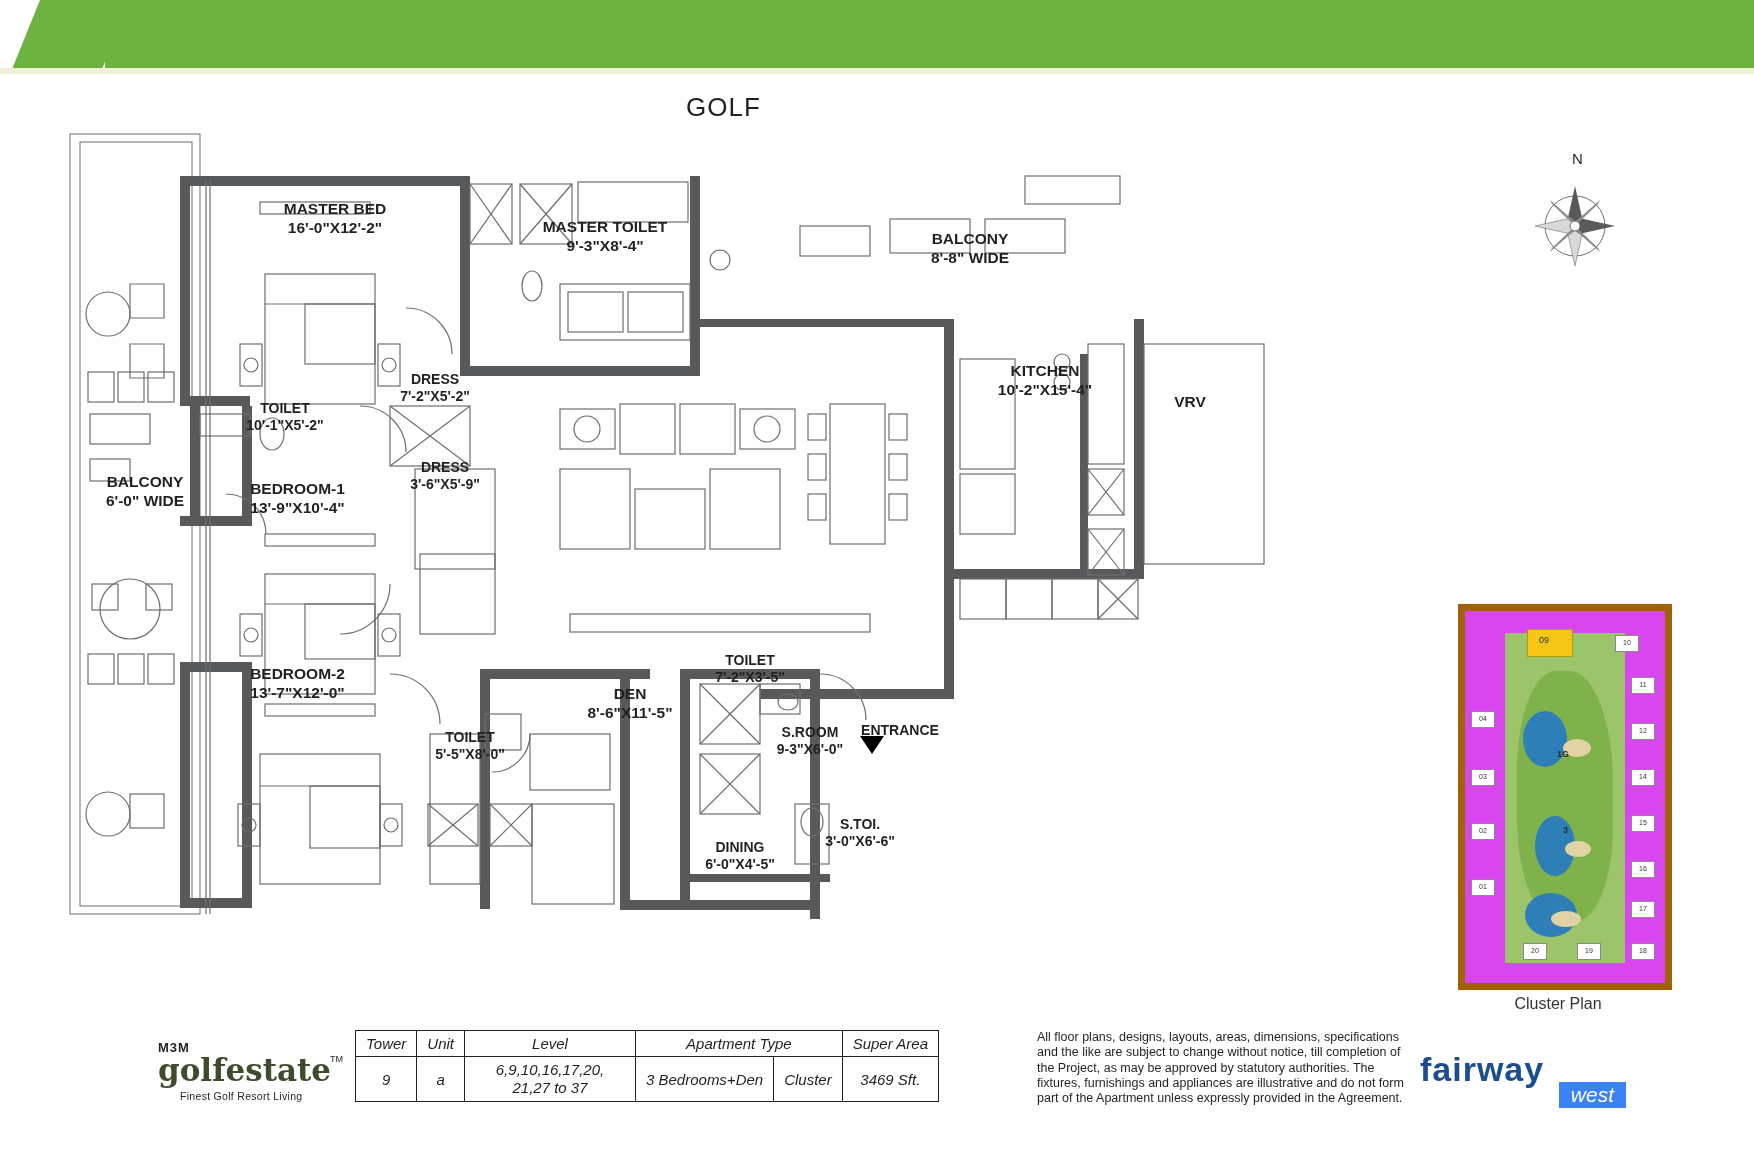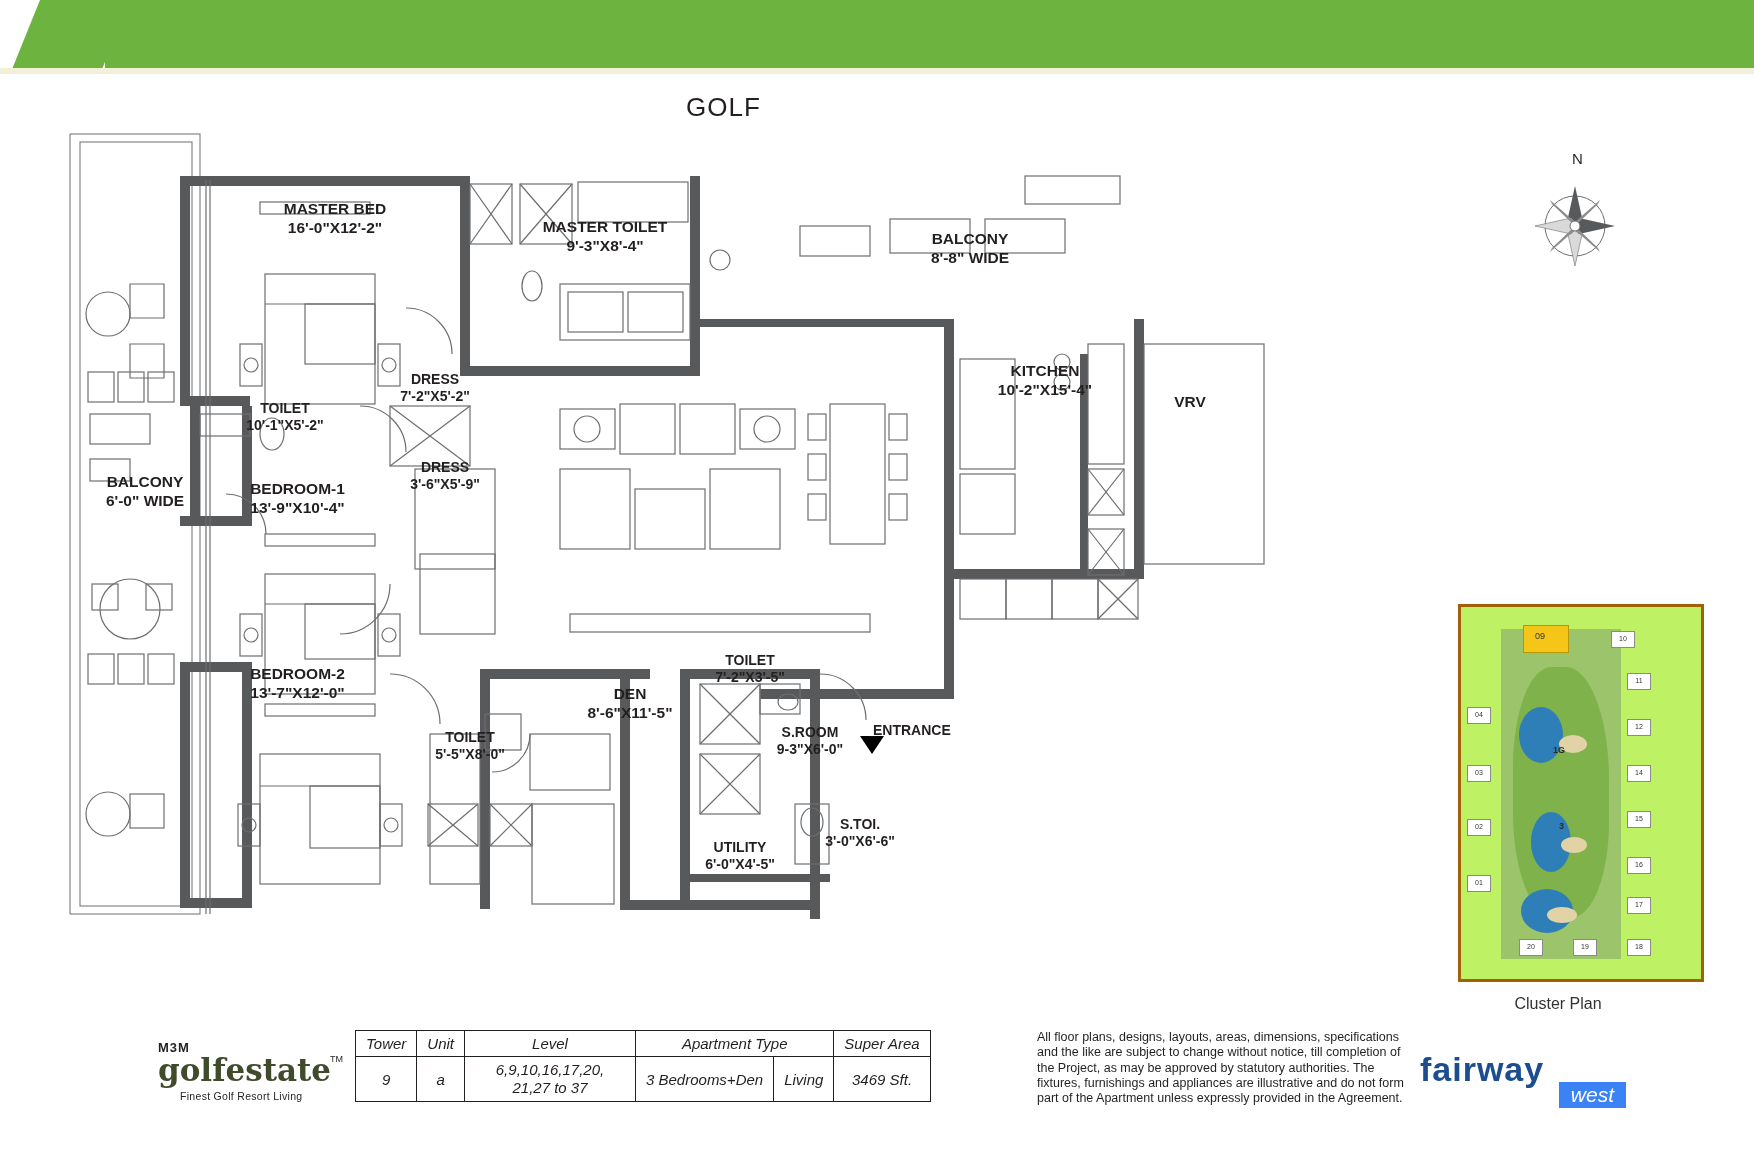--- a/index.html
+++ b/index.html
@@ -19,21 +19,21 @@
   
   .plan{position:absolute;left:0;top:74px;width:1754px;height:930px;}
   .golf-label{position:absolute;left:686px;top:18px;font-size:26px;letter-spacing:1px;}
   .rm{position:absolute;font-size:15.5px;line-height:19px;font-weight:700;color:#231f20;text-align:center;}
   .rm.small{font-size:14px;line-height:17px;}
   
   .compass{position:absolute;left:1520px;top:90px;width:110px;height:110px;}
   .compass .n{position:absolute;left:52px;top:-14px;font-size:15px;}
   
   .cluster{position:absolute;left:1458px;top:530px;width:200px;height:400px;}
-  .cluster .frame{position:absolute;left:0;top:0;width:200px;height:372px;border:3px solid #a16207;background:#bef264;overflow:hidden;padding-left:40px;}
+  .cluster .frame{position:absolute;left:0;top:0;width:200px;height:372px;border:7px solid #a16207;background:#d946ef;overflow:hidden;}
   .cluster .cap{position:absolute;left:0;top:391px;width:200px;text-align:center;font-size:16px;color:#333;}
   .cluster .green1{position:absolute;left:40px;top:22px;width:120px;height:330px;background:#9cc46a;}
   .cluster .greendark{position:absolute;left:52px;top:60px;width:96px;height:250px;background:#7fb24a;border-radius:40% 45% 38% 42%;}
   .cluster .water{position:absolute;background:#2e7fb8;border-radius:50%;}
   .cluster .sand{position:absolute;background:#e2d3a6;border-radius:50%;}
   .cluster .tile{position:absolute;width:22px;height:15px;background:#ffffff;border:1px solid #8a8a8a;font-size:7px;line-height:14px;text-align:center;color:#333;}
   .cluster .hl{position:absolute;background:#f5c518;border:1px solid #b99700;}
   
   .tbl{position:absolute;left:355px;top:1030px;border-collapse:collapse;font-size:15px;}
   .tbl th,.tbl td{border:1px solid #231f20;text-align:center;padding:4px 10px;font-weight:400;font-style:italic;}
@@ -309,23 +309,23 @@
   <div class="rm small" style="left:685px;top:578px;width:130px;">
     <span>TOILET</span><br><span>7'-2"X3'-5"</span>
   </div>
   <div class="rm small" style="left:740px;top:650px;width:140px;">
     <span>S.ROOM</span><br><span>9-3"X6'-0"</span>
   </div>
   <div class="rm small" style="left:790px;top:742px;width:140px;">
     <span>S.TOI.</span><br><span>3'-0"X6'-6"</span>
   </div>
   <div class="rm small" style="left:665px;top:765px;width:150px;">
-    <span>UTILITY</span><br><span>6'-0"X4'-5"</span>
-  </div>
-  <div class="rm small" style="left:845px;top:648px;width:110px;text-align:left;margin-left:28px;">
+    <span>DINING</span><br><span>6'-0"X4'-5"</span>
+  </div>
+  <div class="rm small" style="left:845px;top:648px;width:110px;text-align:center;">
     <span>ENTRANCE</span>
   </div>
 
   <div class="compass">
     <div class="n">N</div>
     <svg width="110" height="110" viewBox="0 0 110 110">
       <circle cx="55" cy="62" r="30" fill="none" stroke="#6d6e71" stroke-width="1"></circle>
       <polygon points="55,22 63,58 55,66 47,58" fill="#58595b"></polygon>
       <polygon points="55,102 63,66 55,58 47,66" fill="#d9d9d9" stroke="#6d6e71" stroke-width=".6"></polygon>
       <polygon points="15,62 51,54 59,62 51,70" fill="#d9d9d9" stroke="#6d6e71" stroke-width=".6"></polygon>
@@ -385,21 +385,21 @@
     <th>Unit</th>
     <th>Level</th>
     <th colspan="2">Apartment Type</th>
     <th>Super Area</th>
   </tr>
   <tr>
     <td>9</td>
     <td>a</td>
     <td style="max-width:150px;line-height:18px;">6,9,10,16,17,20, 21,27 to 37</td>
     <td>3 Bedrooms+Den</td>
-    <td>Living</td>
+    <td>Cluster</td>
     <td>3469 Sft.</td>
   </tr>
 </tbody>
   </table>
 
 <div class="disclaimer">All floor plans, designs, layouts, areas, dimensions, specifications and the like are subject to change without notice, till completion of the Project, as may be approved by statutory authorities. The fixtures, furnishings and appliances are illustrative and do not form part of the Apartment unless expressly provided in the Agreement.</div>
 
 <div class="logo-fw">
   <div class="fw-main">fairway</div>
   <div class="fw-sub">west</div>

